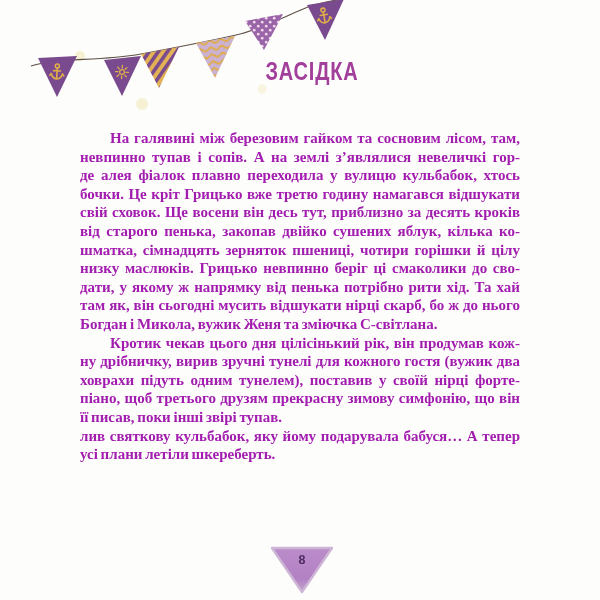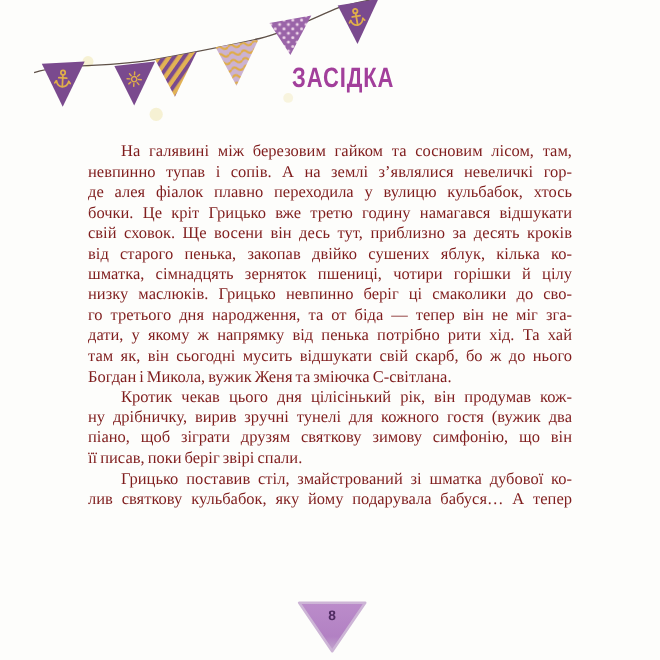--- a/index.html
+++ b/index.html
@@ -34,22 +34,23 @@
     transform: scaleX(0.80) scaleY(1.02);
   }
 
   
   .text-block {
     position: absolute;
     left: 80px; top: 129px;
     width: 440px;
     font-size: 15px;
     line-height: 18.6px;
-    color: #7f1d1d;
+    color: #a21caf;
     word-spacing: -1px;
+    font-weight: bold;
   }
   .paragraph { margin: 0; }
   .line { text-align: justify; text-align-last: justify; }
   .line.first { text-indent: 30px; }
   .line.last { text-align-last: left; }
 
   
   .pennant-wrap {
     position: absolute; left: 266px; top: 544px;
     width: 72px; height: 52px;
@@ -139,34 +140,34 @@
   <div class="text-block" id="text-block">
       <div class="paragraph">
         <div class="line first">На галявині між березовим гайком та сосновим лісом, там,</div>
         <div class="line">невпинно тупав і сопів. А на землі з’являлися невеличкі гор-</div>
         <div class="line">де алея фіалок плавно переходила у вулицю кульбабок, хтось</div>
         <div class="line">бочки. Це кріт Грицько вже третю годину намагався відшукати</div>
         <div class="line">свій сховок. Ще восени він десь тут, приблизно за десять кроків</div>
         <div class="line">від старого пенька, закопав двійко сушених яблук, кілька ко-</div>
         <div class="line">шматка, сімнадцять зерняток пшениці, чотири горішки й цілу</div>
         <div class="line">низку маслюків. Грицько невпинно беріг ці смаколики до сво-</div>
-        <div class="line">го третього дня народження, та от біда — тепер він не міг зга-</div>
         <div class="line">дати, у якому ж напрямку від пенька потрібно рити хід. Та хай</div>
-        <div class="line">там як, він сьогодні мусить відшукати свій скарб, бо ж до нього</div>
+        <div class="line">там як, він сьогодні мусить відшукати нірці скарб, бо ж до нього</div>
         <div class="line last">Богдан і Микола, вужик Женя та зміючка С-світлана.</div>
       </div>
       <div class="paragraph">
         <div class="line first">Кротик чекав цього дня цілісінький рік, він продумав кож-</div>
         <div class="line">ну дрібничку, вирив зручні тунелі для кожного гостя (вужик два</div>
-        <div class="line">піано, щоб зіграти друзям святкову зимову симфонію, що він</div>
-        <div class="line last">її писав, поки беріг звірі спали.</div>
+        <div class="line">ховрахи підуть одним тунелем), поставив у своїй нірці форте-</div>
+        <div class="line">піано, щоб третього друзям прекрасну зимову симфонію, що він</div>
+        <div class="line last">її писав, поки інші звірі тупав.</div>
       </div>
       <div class="paragraph">
-        <div class="line first">Грицько поставив стіл, змайстрований зі шматка дубової ко-</div>
         <div class="line">лив святкову кульбабок, яку йому подарувала бабуся… А тепер</div>
+        <div class="line last">усі плани летіли шкереберть.</div>
       </div>
     </div>
 
   <svg class="pennant-wrap" viewBox="0 0 72 52" width="72" height="52">
     <defs>
       <linearGradient id="penn" x1="0" y1="0" x2="0" y2="1">
         <stop offset="0" stop-color="#bb8cca"></stop>
         <stop offset="0.7" stop-color="#b281c3"></stop>
         <stop offset="1" stop-color="#c3a7ce"></stop>
       </linearGradient>

